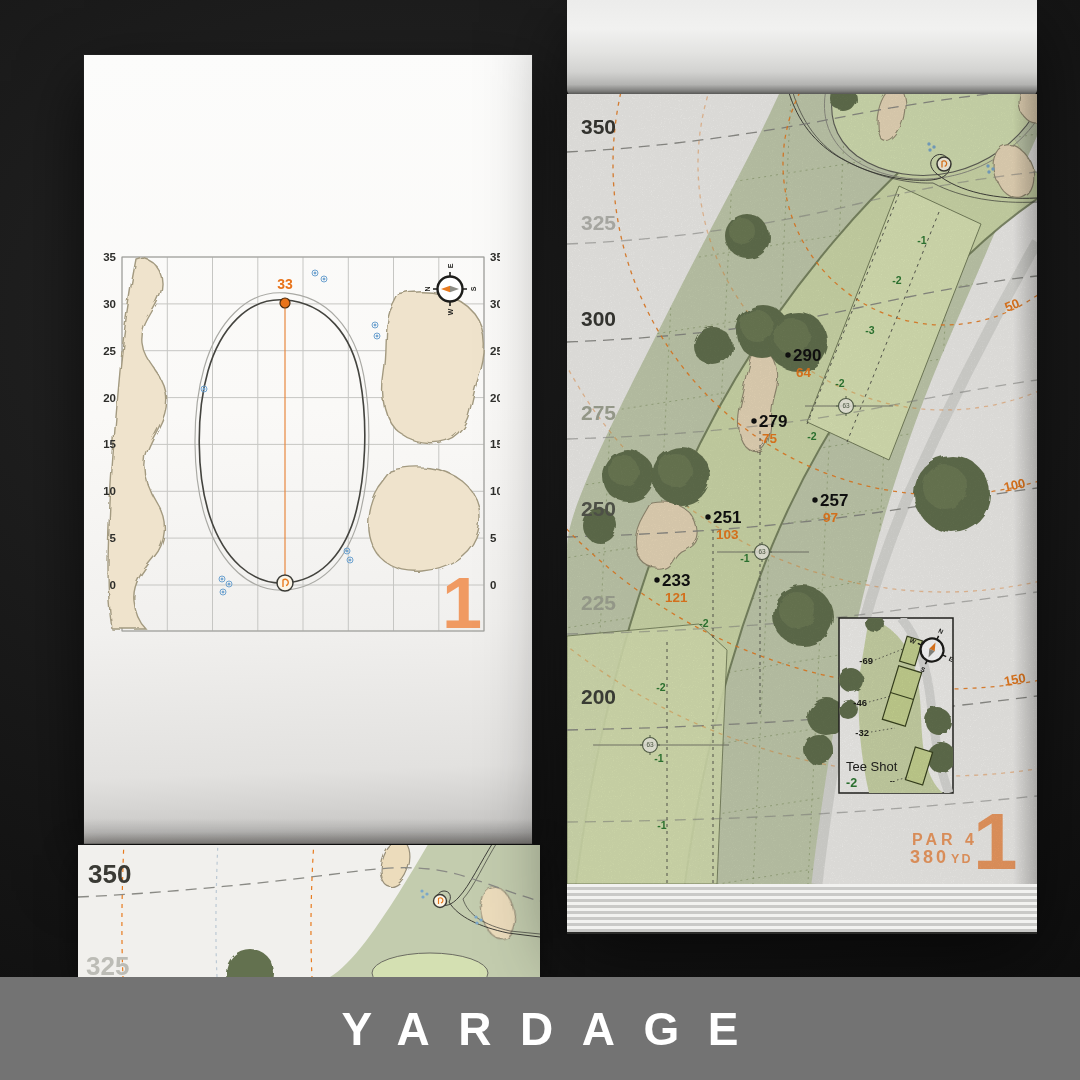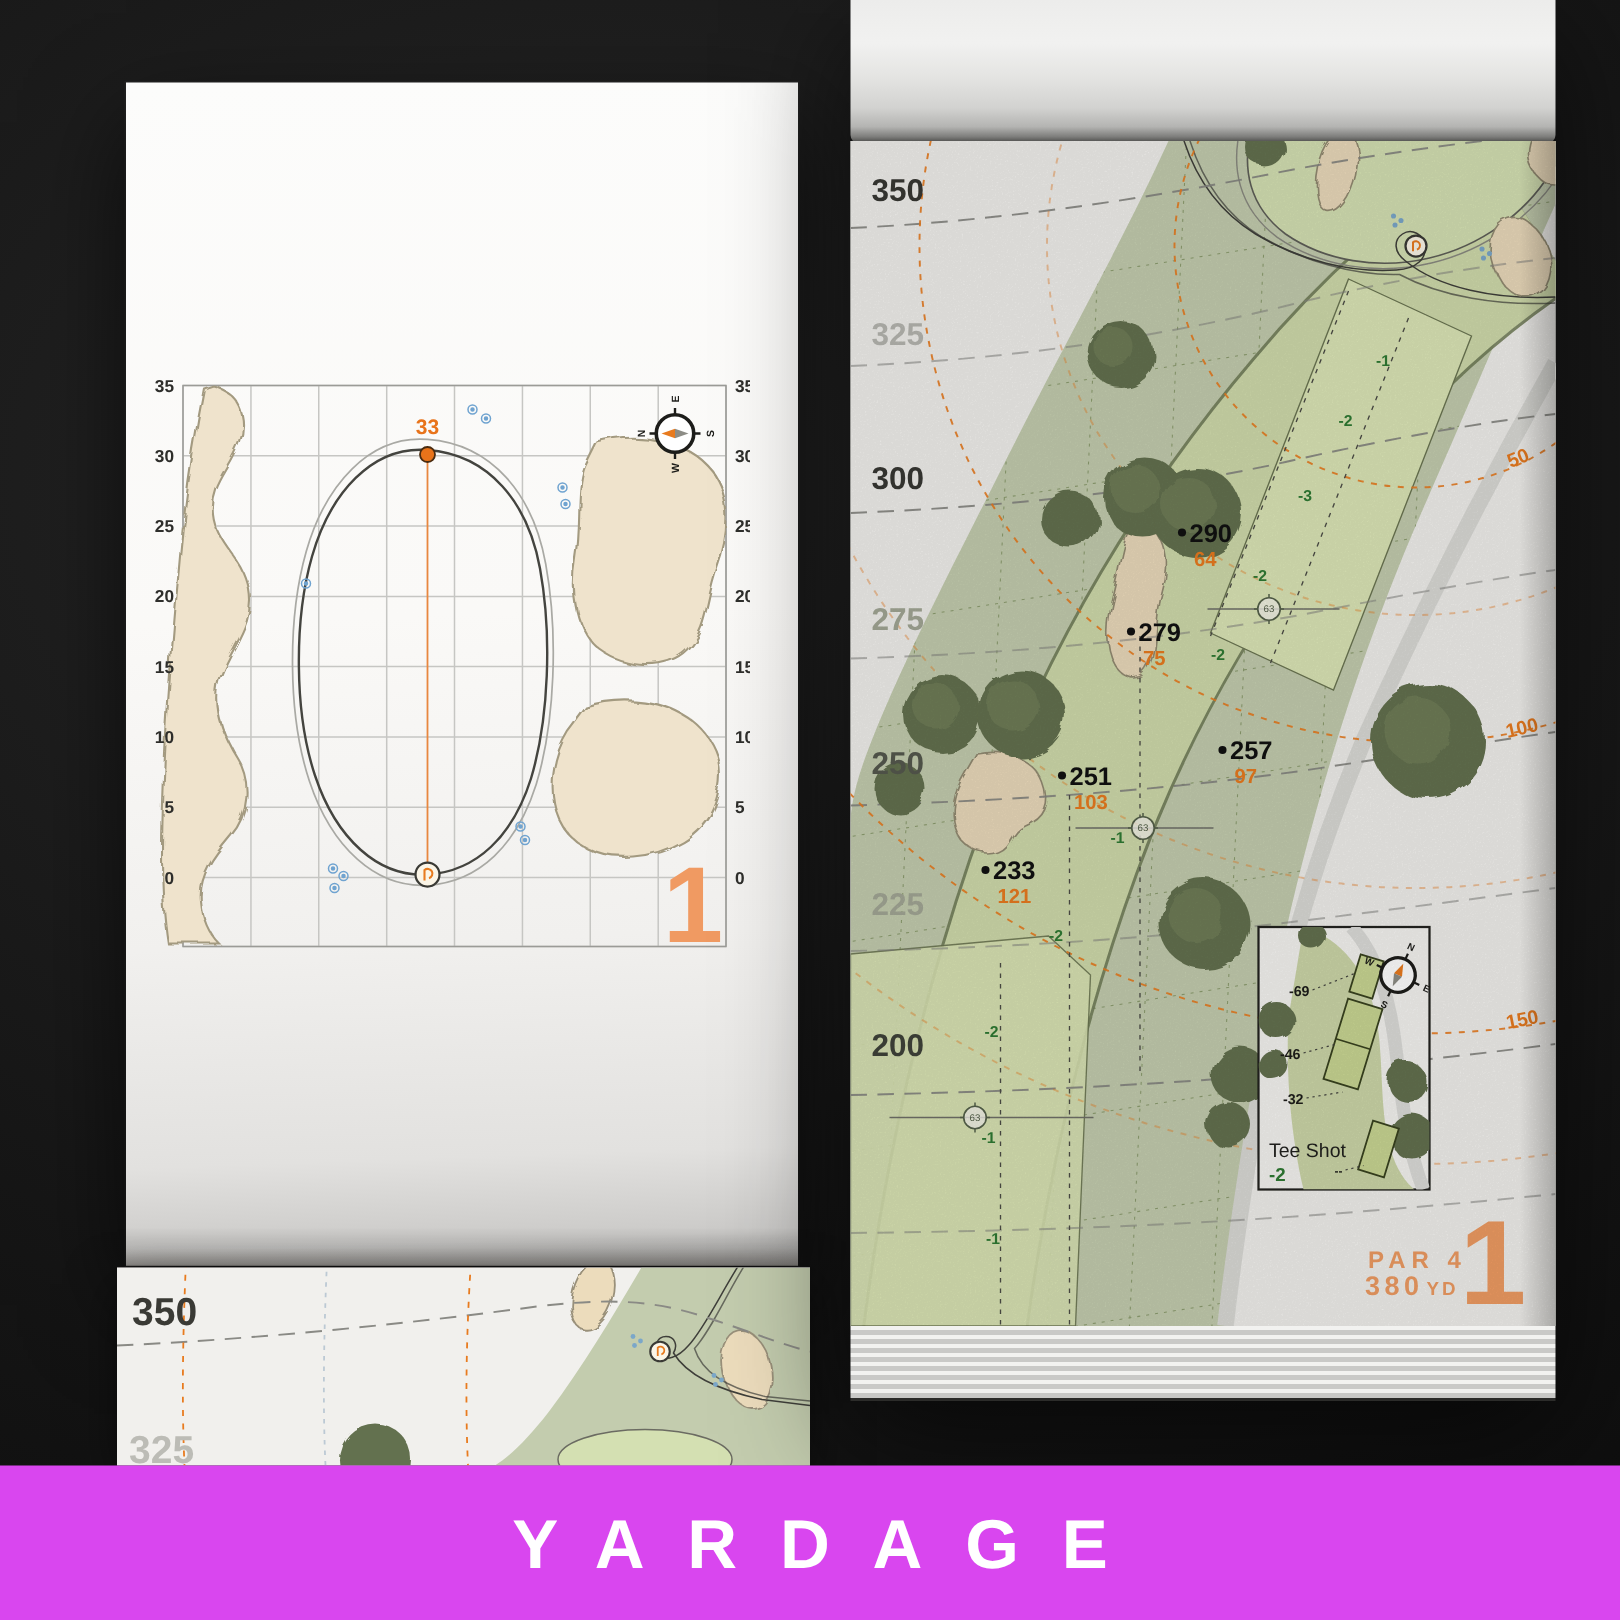--- a/index.html
+++ b/index.html
@@ -40,21 +40,21 @@
     box-shadow:inset 0 9px 12px -7px rgba(0,0,0,.55);
   }
   .hole-page svg{position:absolute;left:0;top:0;}
   .page-stack{
     position:absolute;left:2px;top:884px;width:470px;height:48px;
     background:repeating-linear-gradient(180deg,#f2f2f0 0 3px,#c9c9c7 3px 6px);
     border-bottom:2px solid #2c2c2a;
   }
   
   .banner{
-    position:absolute;left:0;top:977px;width:1080px;height:103px;background:#d946ef;
+    position:absolute;left:0;top:977px;width:1080px;height:103px;background:#737373;
     display:flex;align-items:center;justify-content:center;
   }
   .banner span{
     color:#ffffff;font-weight:bold;font-size:46px;letter-spacing:.62em;text-indent:.62em;
   }
   text{font-family:"Liberation Sans", sans-serif;}
 </style>
 </head>
 <body>
 

